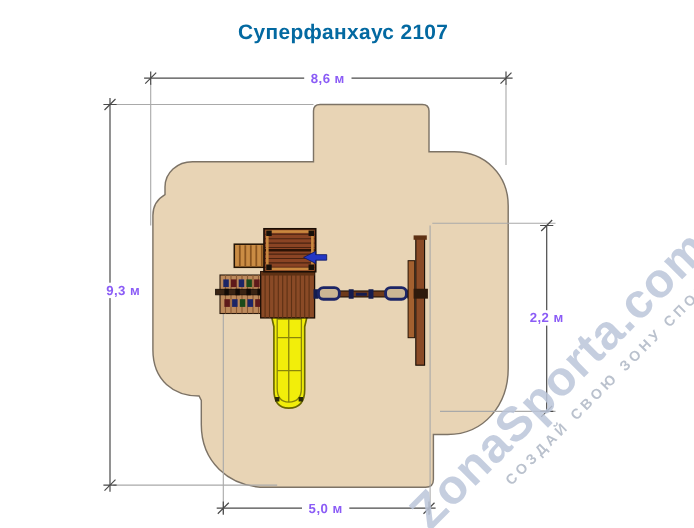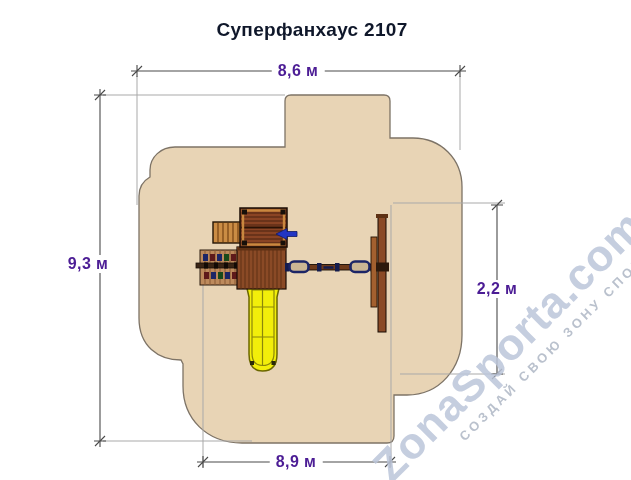--- a/index.html
+++ b/index.html
@@ -8,25 +8,25 @@
     background:#ffffff;
     font-family:"Liberation Sans", sans-serif;
   }
   svg{position:absolute;left:0;top:0;}
   .page-title{
     position:absolute;left:312px;top:30px;transform:translate(-50%,-50%);
     font-size:19px;font-weight:bold;letter-spacing:.3px;white-space:nowrap;
   }
   .dim-label{
     position:absolute;transform:translate(-50%,-50%);
-    font-size:16px;font-weight:bold;color:#4c1d95;background:#ffffff;
+    font-size:12px;font-weight:bold;color:#8b5cf6;background:#ffffff;
     padding:0 6px;white-space:nowrap;letter-spacing:.4px;
   }
   .dim-label.w{left:298px;top:71px;}
-  .dim-label.h{left:88px;top:264px;}
+  .dim-label.h{left:112px;top:264px;}
   .dim-label.s{left:497px;top:289px;}
   .dim-label.b{left:296px;top:462px;}
   .watermark{
     position:absolute;left:515px;top:352px;
     transform:translate(-50%,-50%) rotate(-45deg);
     text-align:center;white-space:nowrap;opacity:.85;pointer-events:none;
   }
   .wm-main{font-size:44px;font-weight:bold;letter-spacing:1px;line-height:1;}
   .wm-slogan{font-size:13px;font-weight:bold;letter-spacing:3.5px;margin-top:3px;padding-left:80px;}
 </style>
@@ -120,23 +120,23 @@
       <line x1="497" y1="205" x2="497" y2="374"></line>
       <path d="M491,205 H503 M492,210 L502,200 M491,374 H503 M492,379 L502,369"></path>
     </g>
     <g>
       <line x1="197" y1="462" x2="396" y2="462"></line>
       <path d="M203,456 V468 M198,467 L208,457 M390,456 V468 M385,467 L395,457"></path>
     </g>
   </g>
 </svg>
 
-<div class="page-title" style="color: #0f172a;">Суперфанхаус 2107</div>
+<div class="page-title" style="color: #0369a1;">Суперфанхаус 2107</div>
 
 <div class="dim-label w">8,6 м</div>
 <div class="dim-label h">9,3 м</div>
 <div class="dim-label s">2,2 м</div>
-<div class="dim-label b">8,9 м</div>
+<div class="dim-label b">5,0 м</div>
 
 <div class="watermark">
   <div class="wm-main" style="color: rgb(188, 198, 218);">ZonaSporta.com</div>
   <div class="wm-slogan" style="color: rgb(174, 183, 197);">СОЗДАЙ СВОЮ ЗОНУ СПОРТА</div>
 </div>
 
 </body></html>

